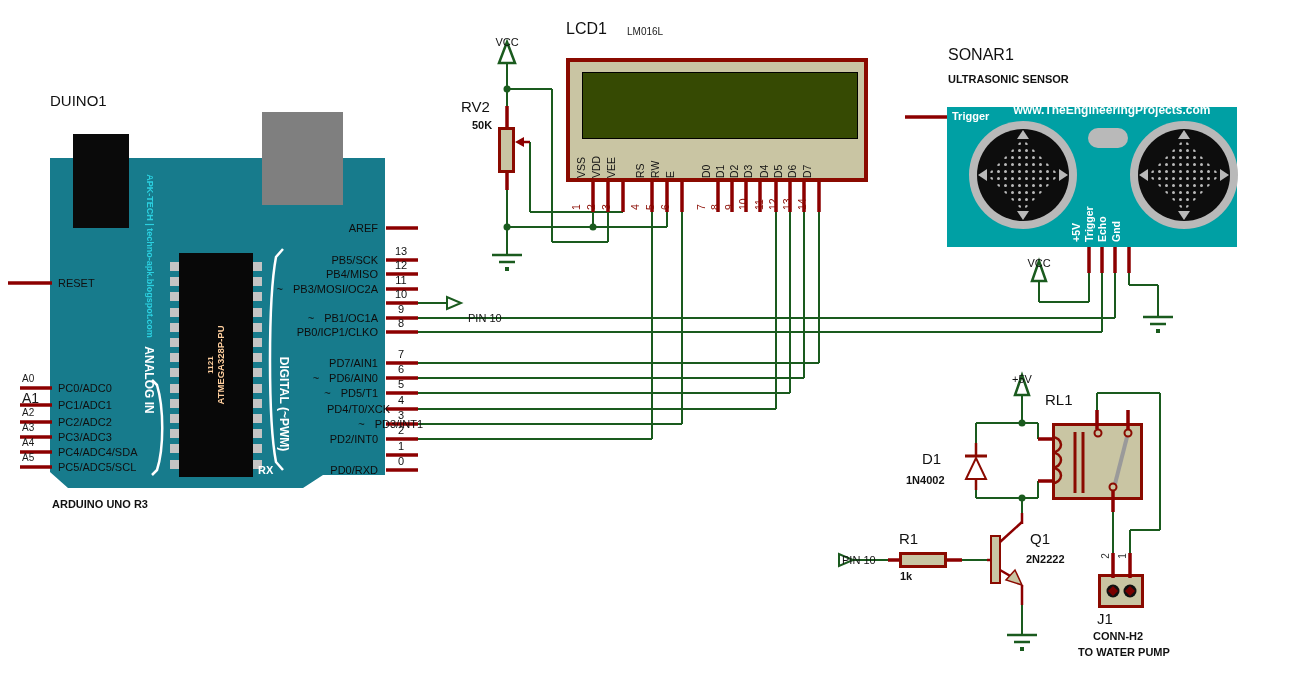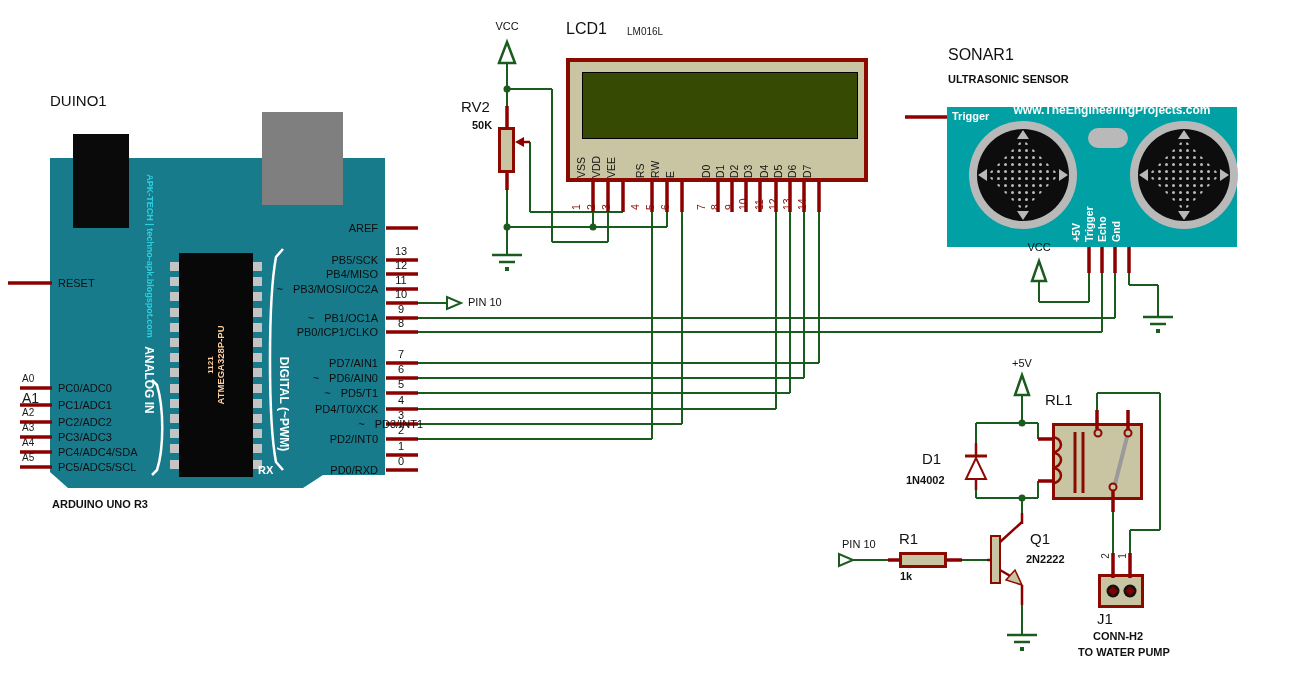--- a/index.html
+++ b/index.html
@@ -2,21 +2,21 @@
 <html><head>
 <meta charset="utf-8">
 <style>
   html,body{margin:0;padding:0;background:#fff;}
   #stage{position:relative;width:1313px;height:688px;background:#ffffff;overflow:hidden;
          font-family:"Liberation Sans","DejaVu Sans",sans-serif;color:#1a1a1a;}
   .abs{position:absolute;}
   .lbl{position:absolute;white-space:nowrap;}
   .ref{font-size:15px;color:#111;}
   .val{font-size:11px;color:#111;font-weight:bold;}
-  .net{font-size:11px;color:#111;}
+  .net{font-size:11px;color:#111;margin-top:16px;}
   .pinlab{font-size:11px;color:#101010;line-height:14px;}
   .pinnum{font-size:11px;color:#101010;text-align:center;}
   .row{position:absolute;left:0;width:378px;height:14px;text-align:right;font-size:11px;line-height:14px;color:#0d0d0d;}
   .row .pre{position:absolute;left:258px;top:0;color:#fff;font-weight:bold;}
   .row .tilde{margin-right:10px;}
   .vrot{position:absolute;white-space:nowrap;transform-origin:0 100%;transform:rotate(-90deg);line-height:12px;}
   .crot{position:absolute;white-space:nowrap;transform:translate(-50%,-50%) rotate(90deg);}
   .crotm{position:absolute;white-space:nowrap;transform:translate(-50%,-50%) rotate(-90deg);}
   .lcdname{font-size:10.5px;color:#141414;}
   .lcdnum{font-size:10.5px;color:#8A0A00;}
@@ -268,21 +268,21 @@
   </div>
 
   <div class="row" style="top:253px;"><span>PB5/SCK</span></div>
   <div class="row" style="top:267px;"><span>PB4/MISO</span></div>
   <div class="row" style="top:282px;"><span class="tilde">~</span><span>PB3/MOSI/OC2A</span></div>
   <div class="row" style="top:311px;"><span class="tilde">~</span><span>PB1/OC1A</span></div>
   <div class="row" style="top:325px;"><span>PB0/ICP1/CLKO</span></div>
   <div class="row" style="top:356px;"><span>PD7/AIN1</span></div>
   <div class="row" style="top:371px;"><span class="tilde">~</span><span>PD6/AIN0</span></div>
   <div class="row" style="top:386px;"><span class="tilde">~</span><span>PD5/T1</span></div>
-  <div class="row" style="top:402px;"><span>PD4/T0/XCK</span></div>
+  <div class="row" style="top:402px;padding-left:12px;"><span>PD4/T0/XCK</span></div>
   <div class="row" style="top:417px;margin-left:45px;"><span class="tilde">~</span><span>PD3/INT1</span></div>
   <div class="row" style="top:432px;"><span>PD2/INT0</span></div>
   <div class="row" style="top:463px;"><span class="pre">RX</span><span>PD0/RXD</span></div>
 
   <div class="lbl pinnum" style="left:386px;top:245px;width:30px;">13</div>
   <div class="lbl pinnum" style="left:386px;top:259px;width:30px;">12</div>
   <div class="lbl pinnum" style="left:386px;top:274px;width:30px;">11</div>
   <div class="lbl pinnum" style="left:386px;top:288px;width:30px;">10</div>
   <div class="lbl pinnum" style="left:386px;top:303px;width:30px;">9</div>
   <div class="lbl pinnum" style="left:386px;top:317px;width:30px;">8</div>

